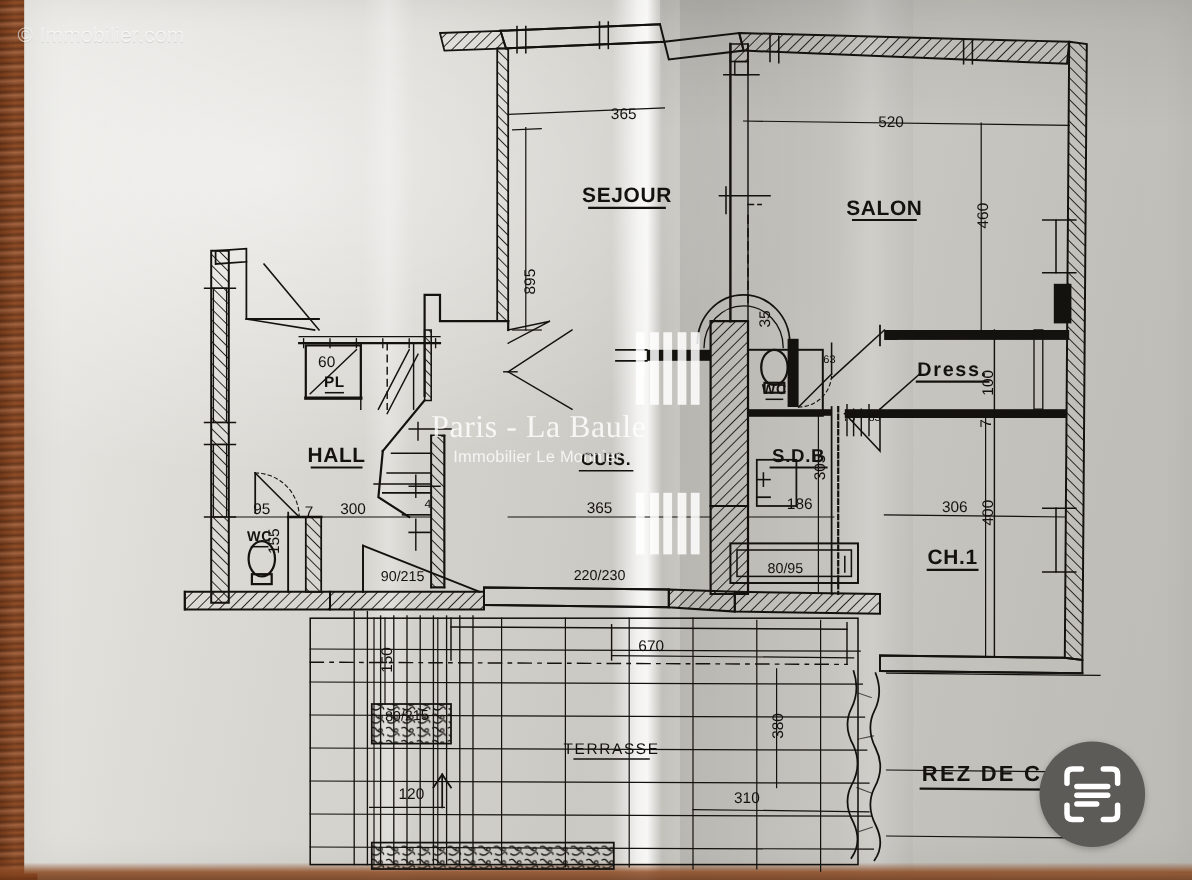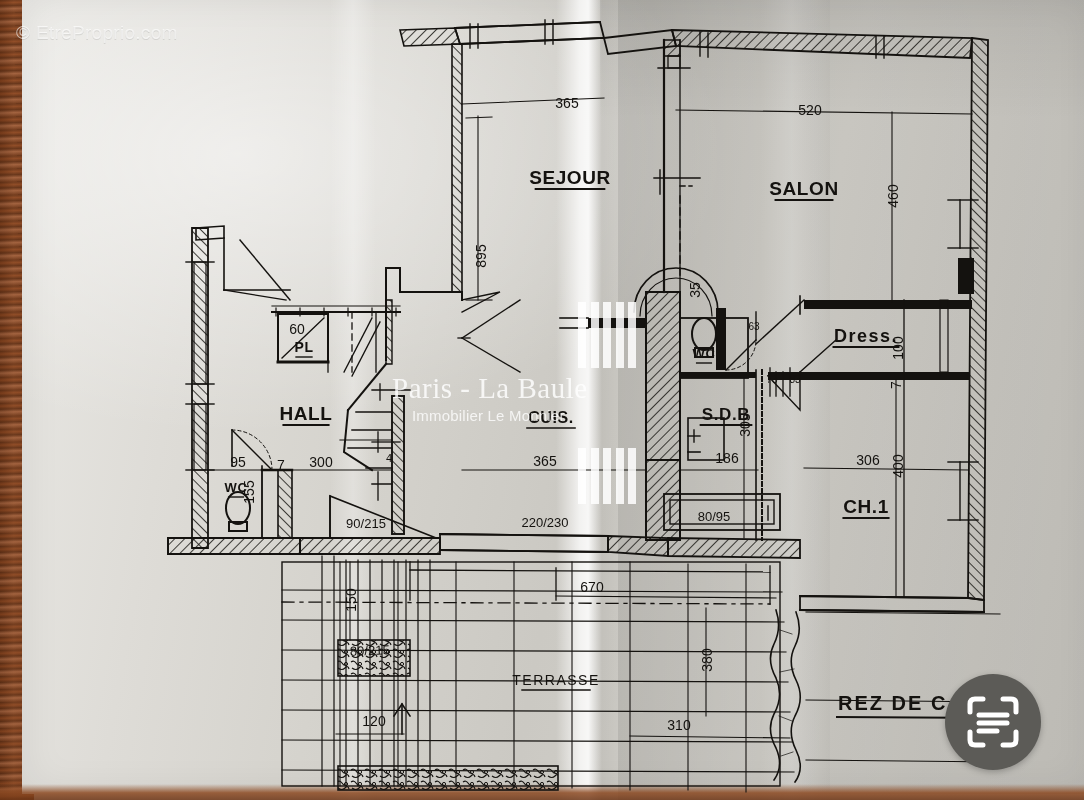--- a/index.html
+++ b/index.html
@@ -503,21 +503,21 @@
         <text x="679" y="730" font-size="14">310</text>
         <text x="370" y="655" font-size="13" transform="rotate(-2 370 655)">80/215</text>
       </g>
 
     <g id="plan-title-group">
         <text x="838" y="710" font-size="20" font-weight="bold" letter-spacing="2" font-family="Liberation Sans, sans-serif" fill="#14120f" text-anchor="start">REZ DE C</text>
         <line x1="836" y1="717" x2="1000" y2="718" stroke="#14120f" stroke-width="2"></line>
       </g>
   </svg>
 
-  <div class="wm-top">© EtreProprio.com</div>
+  <div class="wm-top">© Immobilier.com</div>
 
   <div class="wm-center">
     <div class="l1">Paris - La Baule</div>
     <div class="l2">Immobilier Le Monnier</div>
   </div>
 
   <div class="wm-logo">
     <div class="grp g-top">
         <span></span>
         <span></span>

